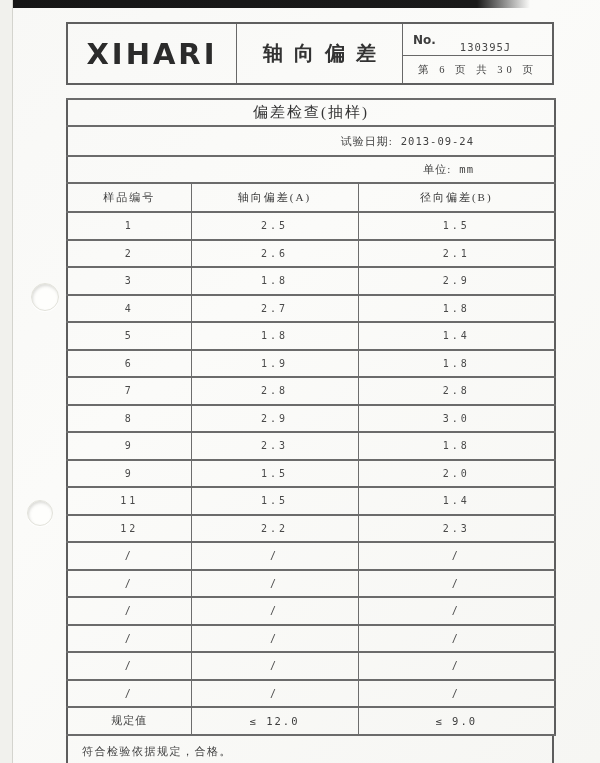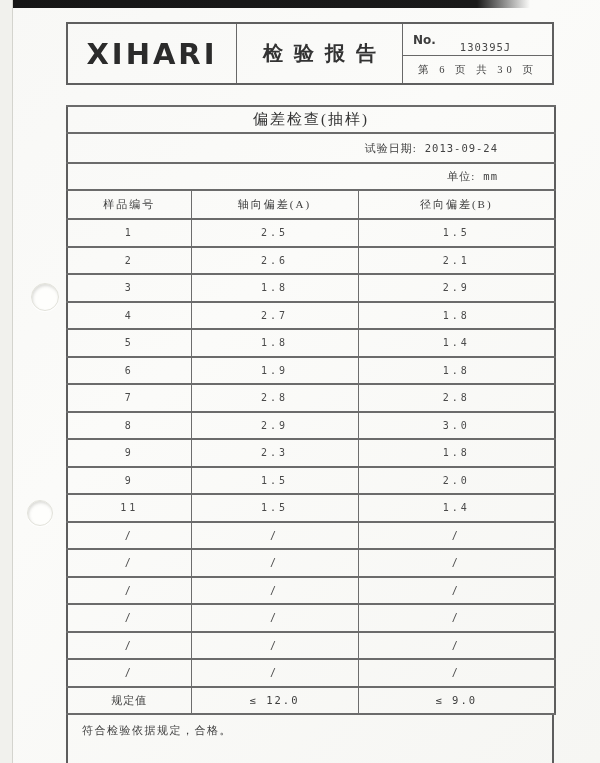--- a/index.html
+++ b/index.html
@@ -114,21 +114,21 @@
   .page-row {
     flex: 1;
     display: flex; align-items: center; justify-content: center;
     font-size: 10.5px;
     letter-spacing: 4px;
     color: #414141;
     white-space: nowrap;
   }
 
   table.main {
-    margin-top: 20px;
+    margin-top: 13px;
     table-layout: fixed;
     width: 488px;
     border-collapse: collapse;
     border: 2px solid #5d5d5d;
   }
   table.main td, table.main th {
     box-sizing: border-box;
     border-left: 1px solid #6d6d6d;
     border-right: 1px solid #6d6d6d;
     border-top: 2px solid #6b6b6b;
@@ -140,21 +140,21 @@
     color: #3d3d3d;
   }
   tr.title-row td {
     height: 27px;
     font-size: 15px;
     letter-spacing: 2px;
     color: #343434;
   }
   tr.date-row td, tr.unit-row td {
     text-align: right;
-    padding-right: 56px;
+    padding-right: 80px;
     font-size: 11px;
     letter-spacing: 1px;
   }
   tr.date-row td { height: 30px; }
   tr.unit-row td { height: 27px; }
   .field-value {
     font-family: "DejaVu Sans Mono", monospace;
     font-size: 10.5px;
     letter-spacing: 1px;
     margin-left: 8px;
@@ -204,21 +204,21 @@
   <div class="hole hole-1"></div>
   <div class="hole hole-2"></div>
 
   <div class="doc">
 
     <div class="header-box">
       <div class="logo-cell">
         <span class="logo-text">XIHARI</span>
       </div>
       <div class="title-cell">
-        <span class="report-title">检验报告</span>
+        <span class="report-title">轴向偏差</span>
       </div>
       <div class="no-cell">
         <div class="no-row">
           <span class="no-label">No.</span>
           <span class="no-value">130395J</span>
         </div>
         <div class="page-row">第 6 页 共 30 页</div>
       </div>
     </div>
 
@@ -297,20 +297,25 @@
             <td>9</td>
             <td>1.5</td>
             <td>2.0</td>
           </tr>
           <tr class="data-row">
             <td>11</td>
             <td>1.5</td>
             <td>1.4</td>
           </tr>
           <tr class="data-row">
+            <td>12</td>
+            <td>2.2</td>
+            <td>2.3</td>
+          </tr>
+          <tr class="data-row">
             <td>/</td>
             <td>/</td>
             <td>/</td>
           </tr>
           <tr class="data-row">
             <td>/</td>
             <td>/</td>
             <td>/</td>
           </tr>
           <tr class="data-row">

